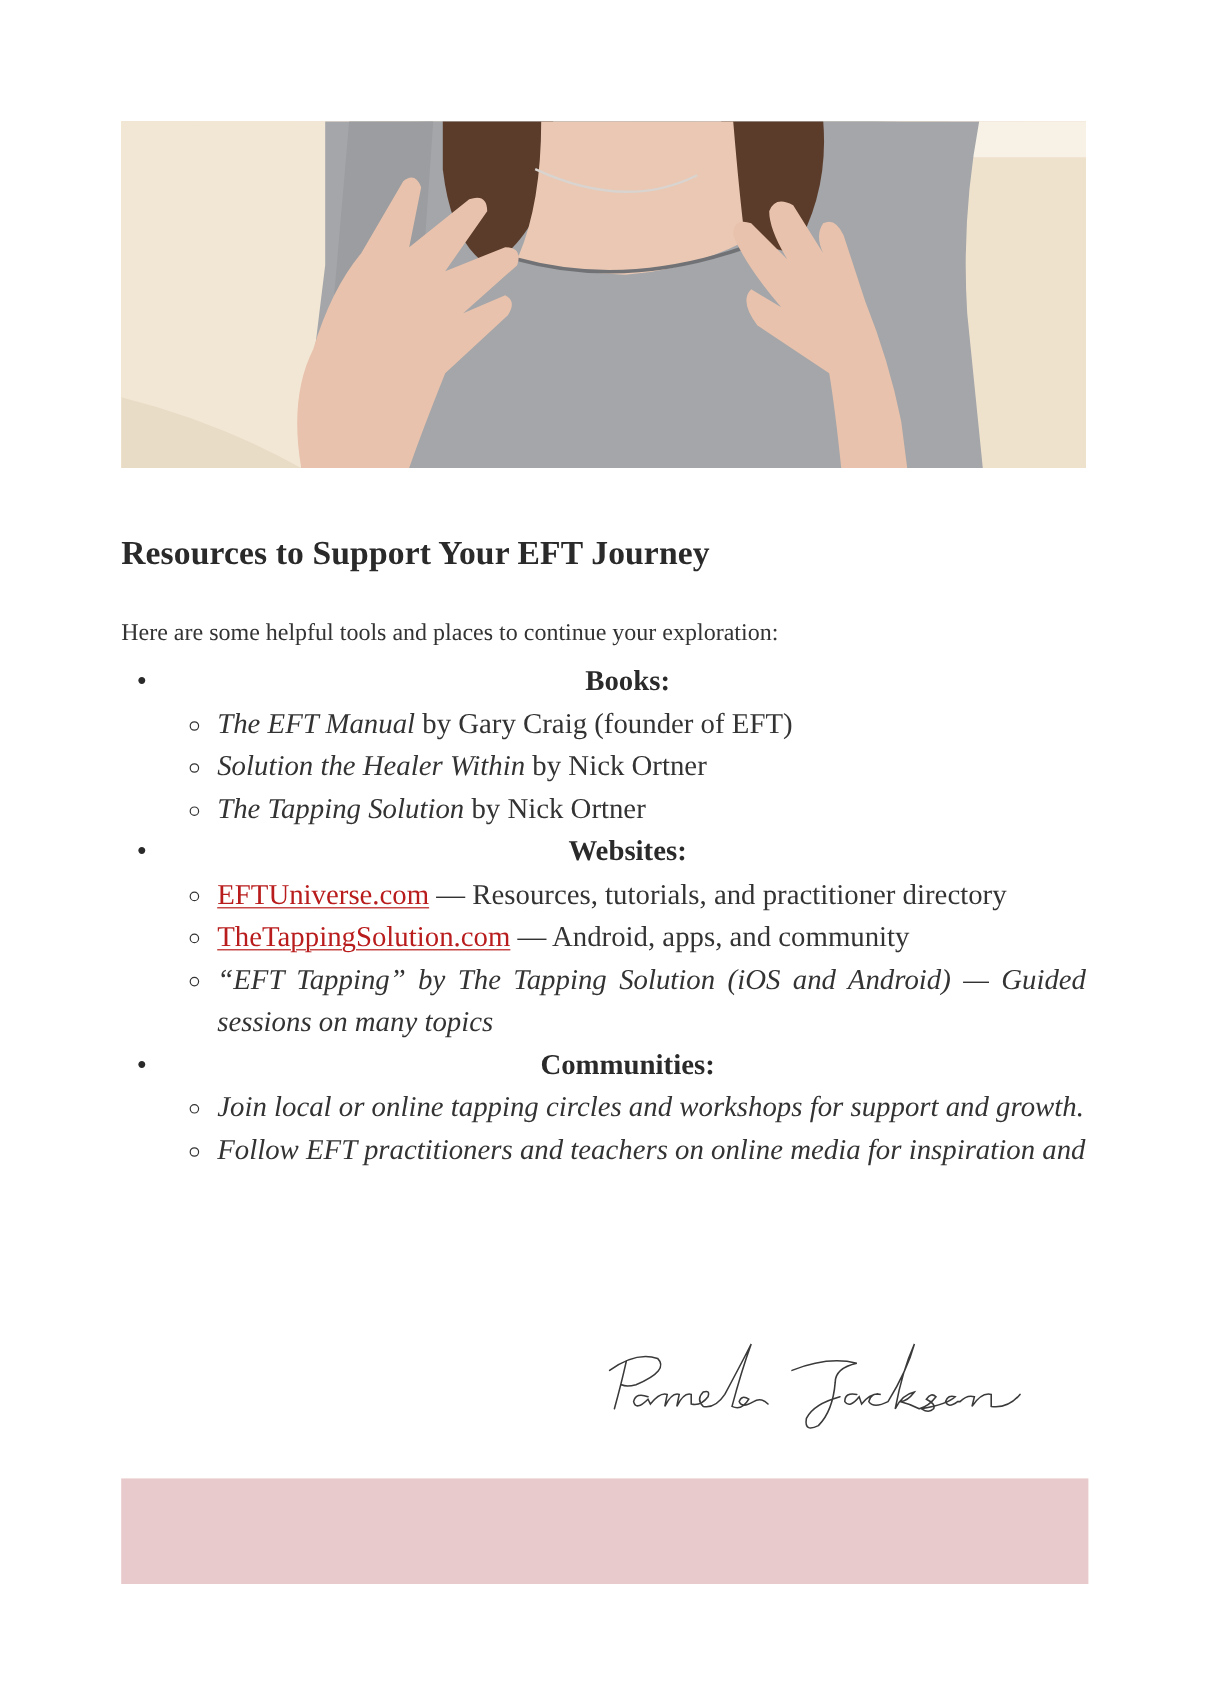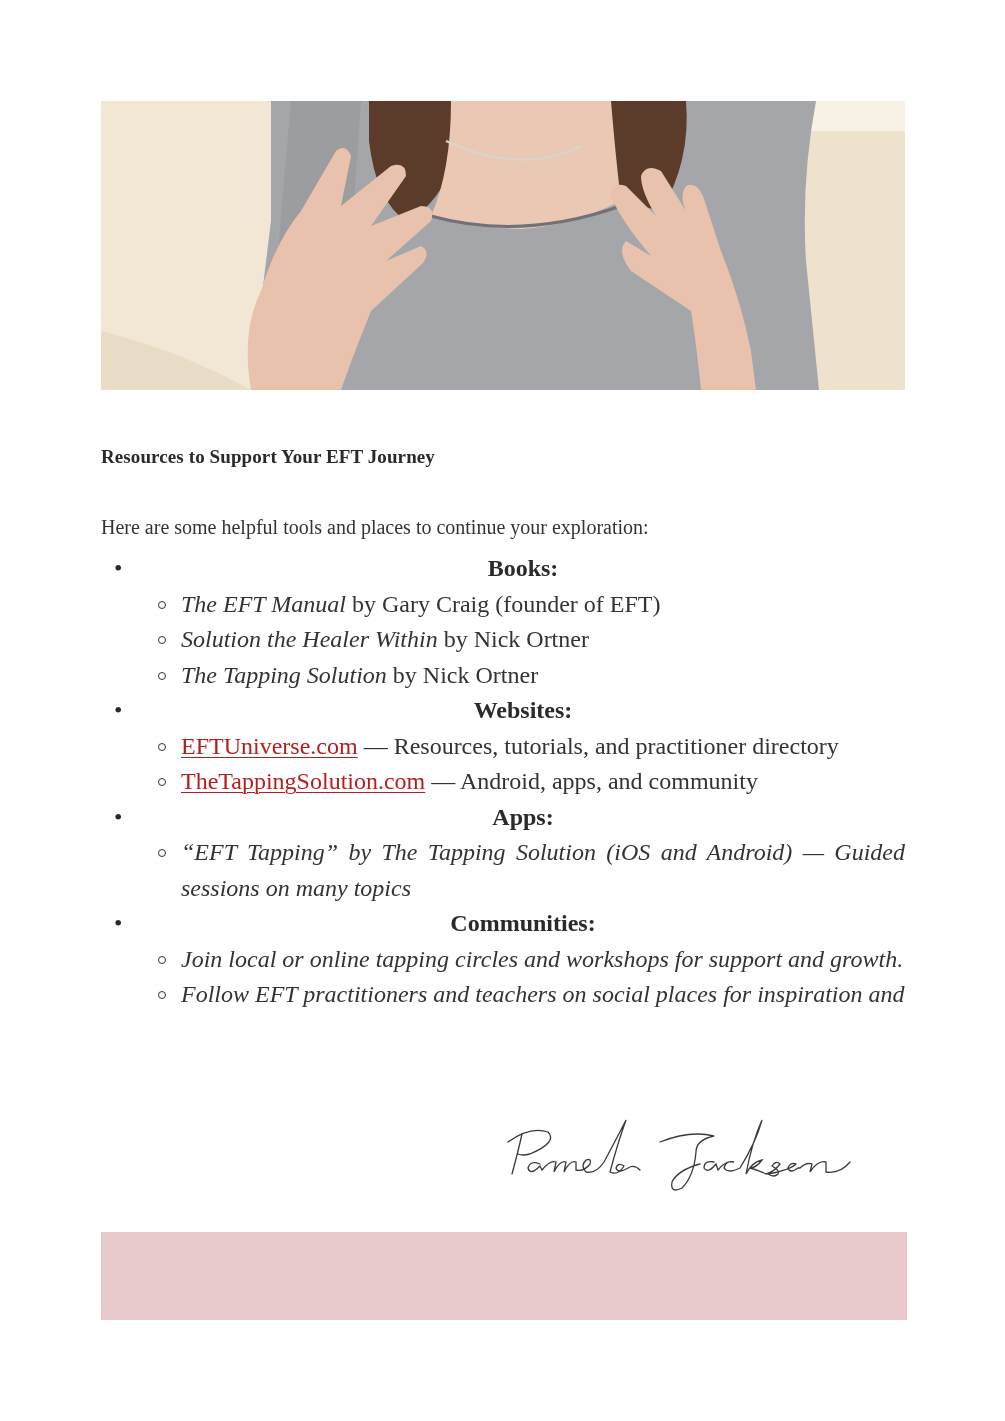--- a/index.html
+++ b/index.html
@@ -3,21 +3,21 @@
 <meta charset="utf-8">
 <style>
   html, body { margin: 0; padding: 0; background: #ffffff; }
   body { width: 1005px; height: 1421px; position: relative; overflow: hidden;
          font-family: "Liberation Serif", "DejaVu Serif", serif; color: #2a2a2a; }
 
   .photo { position: absolute; left: 101px; top: 101px; width: 804px; height: 289px; overflow: hidden;
            background: linear-gradient(90deg, #efe2cc 0%, #f3e8d6 20%, #e8dccb 30%, #a9abae 32%, #9c9ea1 55%, #a3a5a8 78%, #ece0cd 81%, #f3e9d8 100%); }
   .photo svg { display: block; width: 100%; height: 100%; }
 
-  .heading { position: absolute; left: 101px; top: 446px; font-size: 19px; font-weight: bold; letter-spacing: 0.1px; color: #2a2a2a; }
+  .heading { position: absolute; left: 101px; top: 446px; font-size: 28px; font-weight: bold; letter-spacing: 0.1px; color: #2a2a2a; }
   .intro { position: absolute; left: 101px; top: 516px; font-size: 20px; color: #333; }
 
   .list { position: absolute; left: 101px; top: 551px; width: 804px; font-size: 24px; line-height: 35.5px; color: #333; }
   .cat { position: relative; padding-left: 40px; font-weight: bold; color: #2a2a2a; text-align: center; }
   .cat::before { content: "\2022"; position: absolute; left: 13px; top: 0; font-weight: normal; font-size: 24px; }
   .sub { position: relative; padding-left: 80px; text-align: justify; text-align-last: left; }
   .sub::before { content: ""; position: absolute; left: 57px; top: 14px; width: 6px; height: 6px; border: 1.3px solid #333; border-radius: 50%; }
   .sub .title { font-style: italic; }
   .sub a { color: #b91c1c; text-decoration: underline; text-underline-offset: 3px; text-decoration-thickness: 1px; }
   .sub.justify { text-align: justify; font-style: italic; }
@@ -62,26 +62,25 @@
 <div class="list">
   <div class="cat">Books:</div>
   <div class="sub"><span class="title">The EFT Manual</span><span> by Gary Craig (founder of EFT)</span></div>
   <div class="sub"><span class="title">Solution the Healer Within</span><span> by Nick Ortner</span></div>
   <div class="sub"><span class="title">The Tapping Solution</span><span> by Nick Ortner</span></div>
 
   <div class="cat">Websites:</div>
   <div class="sub"><a>EFTUniverse.com</a><span> — Resources, tutorials, and practitioner directory</span></div>
   <div class="sub"><a>TheTappingSolution.com</a><span> — Android, apps, and community</span></div>
 
-  <div class="cat">Apps:</div>
   <div class="sub justify">“EFT Tapping” by The Tapping Solution (iOS and Android) — Guided sessions on many topics</div>
 
   <div class="cat">Communities:</div>
   <div class="sub justify">Join local or online tapping circles and workshops for support and growth.</div>
-  <div class="sub justify">Follow EFT practitioners and teachers on social places for inspiration and</div>
+  <div class="sub justify">Follow EFT practitioners and teachers on online media for inspiration and</div>
 </div>
 
 <div class="signature">
   <svg viewBox="0 0 400 80">
     <g fill="none" stroke="#3a3a3a" stroke-width="1.3" stroke-linecap="round">
 
       <path d="M12 62 Q18 40 22 22 M8 30 Q30 14 48 20 Q58 30 30 42 Q22 44 18 42"></path>
 
       <path d="M40 52 Q30 48 28 56 Q30 64 40 54 L42 58 Q50 48 56 50 L54 60 Q60 48 66 50 L64 60 Q70 48 76 50 L76 58 Q84 60 90 52 Q92 46 86 48 Q80 54 86 60 Q96 62 104 50 Q120 20 126 8 Q118 30 110 60 Q118 64 124 54 Q118 50 116 56 Q118 62 128 56 Q134 52 140 58"></path>
 

